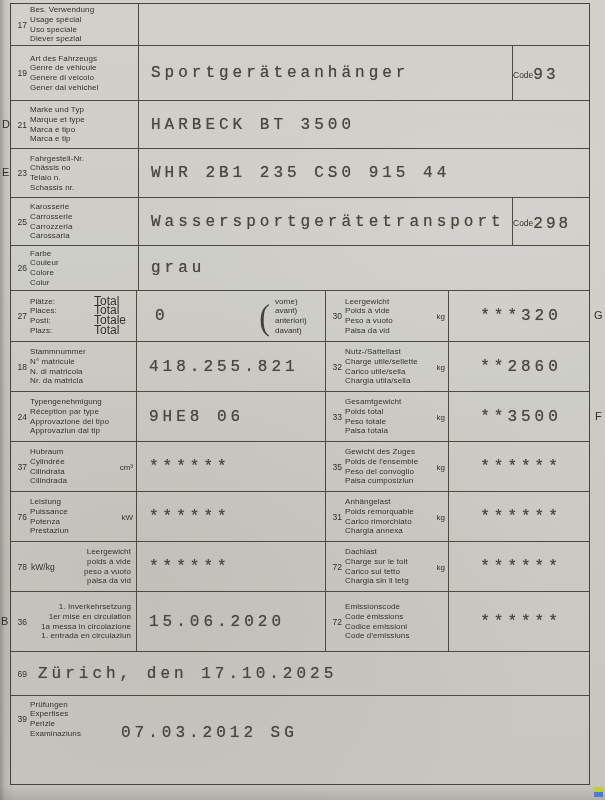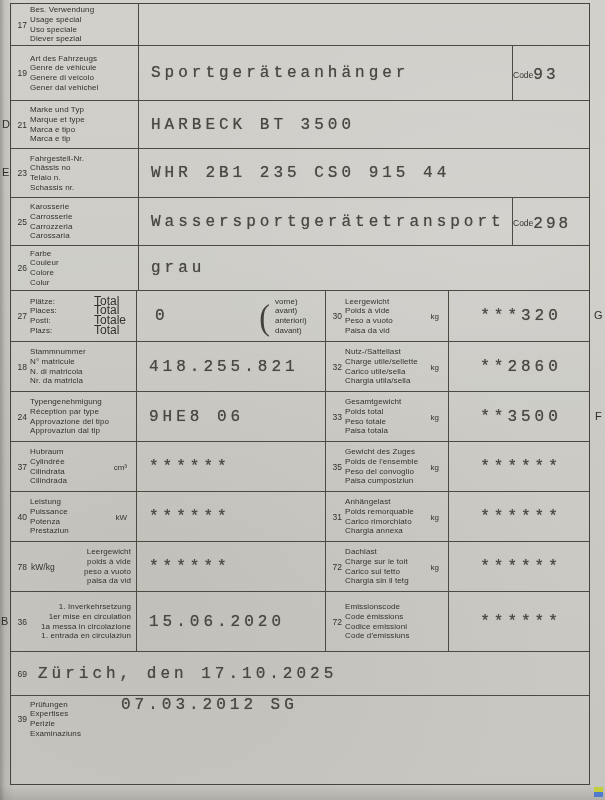--- a/index.html
+++ b/index.html
@@ -36,21 +36,21 @@
   .num{
     width:19px;flex:none;text-align:right;font-size:8.5px;color:#33312c;
     padding-right:3px;box-sizing:border-box;
   }
   .labels{
     flex:1;font-size:8px;line-height:9.6px;white-space:pre-line;color:#34322d;
     letter-spacing:0.1px;
   }
   .labels.ralign{text-align:right;padding-right:4px;}
   .unit{
-    position:absolute;right:9px;top:50%;transform:translateY(-50%);
+    position:absolute;right:3px;top:50%;transform:translateY(-50%);
     font-size:8px;color:#34322d;background:transparent;
   }
   .val{
     flex:1;display:flex;align-items:center;padding-left:12px;box-sizing:border-box;position:relative;
   }
   .type{
     font-family:"Liberation Mono","DejaVu Sans Mono",monospace;
     font-size:16px;letter-spacing:4px;color:#4b4843;white-space:nowrap;
     text-shadow:0 0 0.7px rgba(70,66,58,0.75);
   }
@@ -314,21 +314,21 @@
         </div>
         <div class="val">
           <span class="type">******</span>
         </div>
       </div>
     </div>
 
     <div class="row" style="height:50px">
       <div class="half hl">
         <div class="lab">
-          <span class="num">40</span>
+          <span class="num">76</span>
           <span class="labels">Leistung
 Puissance
 Potenza
 Prestaziun</span>
           <span class="unit">kW</span>
         </div>
         <div class="val">
           <span class="type">******</span>
         </div>
       </div>
@@ -409,21 +409,21 @@
     </div>
 
     <div class="frow" style="height:88px;align-items:flex-start;border-bottom:none">
       <div class="lab39" style="height:46px">
         <span class="num">39</span>
         <span class="labels">Prüfungen
 Expertises
 Perizie
 Examinaziuns</span>
       </div>
-      <div style="height:46px;display:flex;align-items:flex-start">
+      <div style="height:46px;display:flex;align-items:flex-end">
         <span class="type">07.03.2012 SG</span>
       </div>
     </div>
 
   </div>
 
   <div class="corner-ic" style="background: linear-gradient(rgb(195, 204, 58) 0px, rgb(195, 204, 58) 50%, rgb(79, 122, 208) 50%, rgb(79, 122, 208) 100%);"></div>
 </div>
 
 </body></html>

